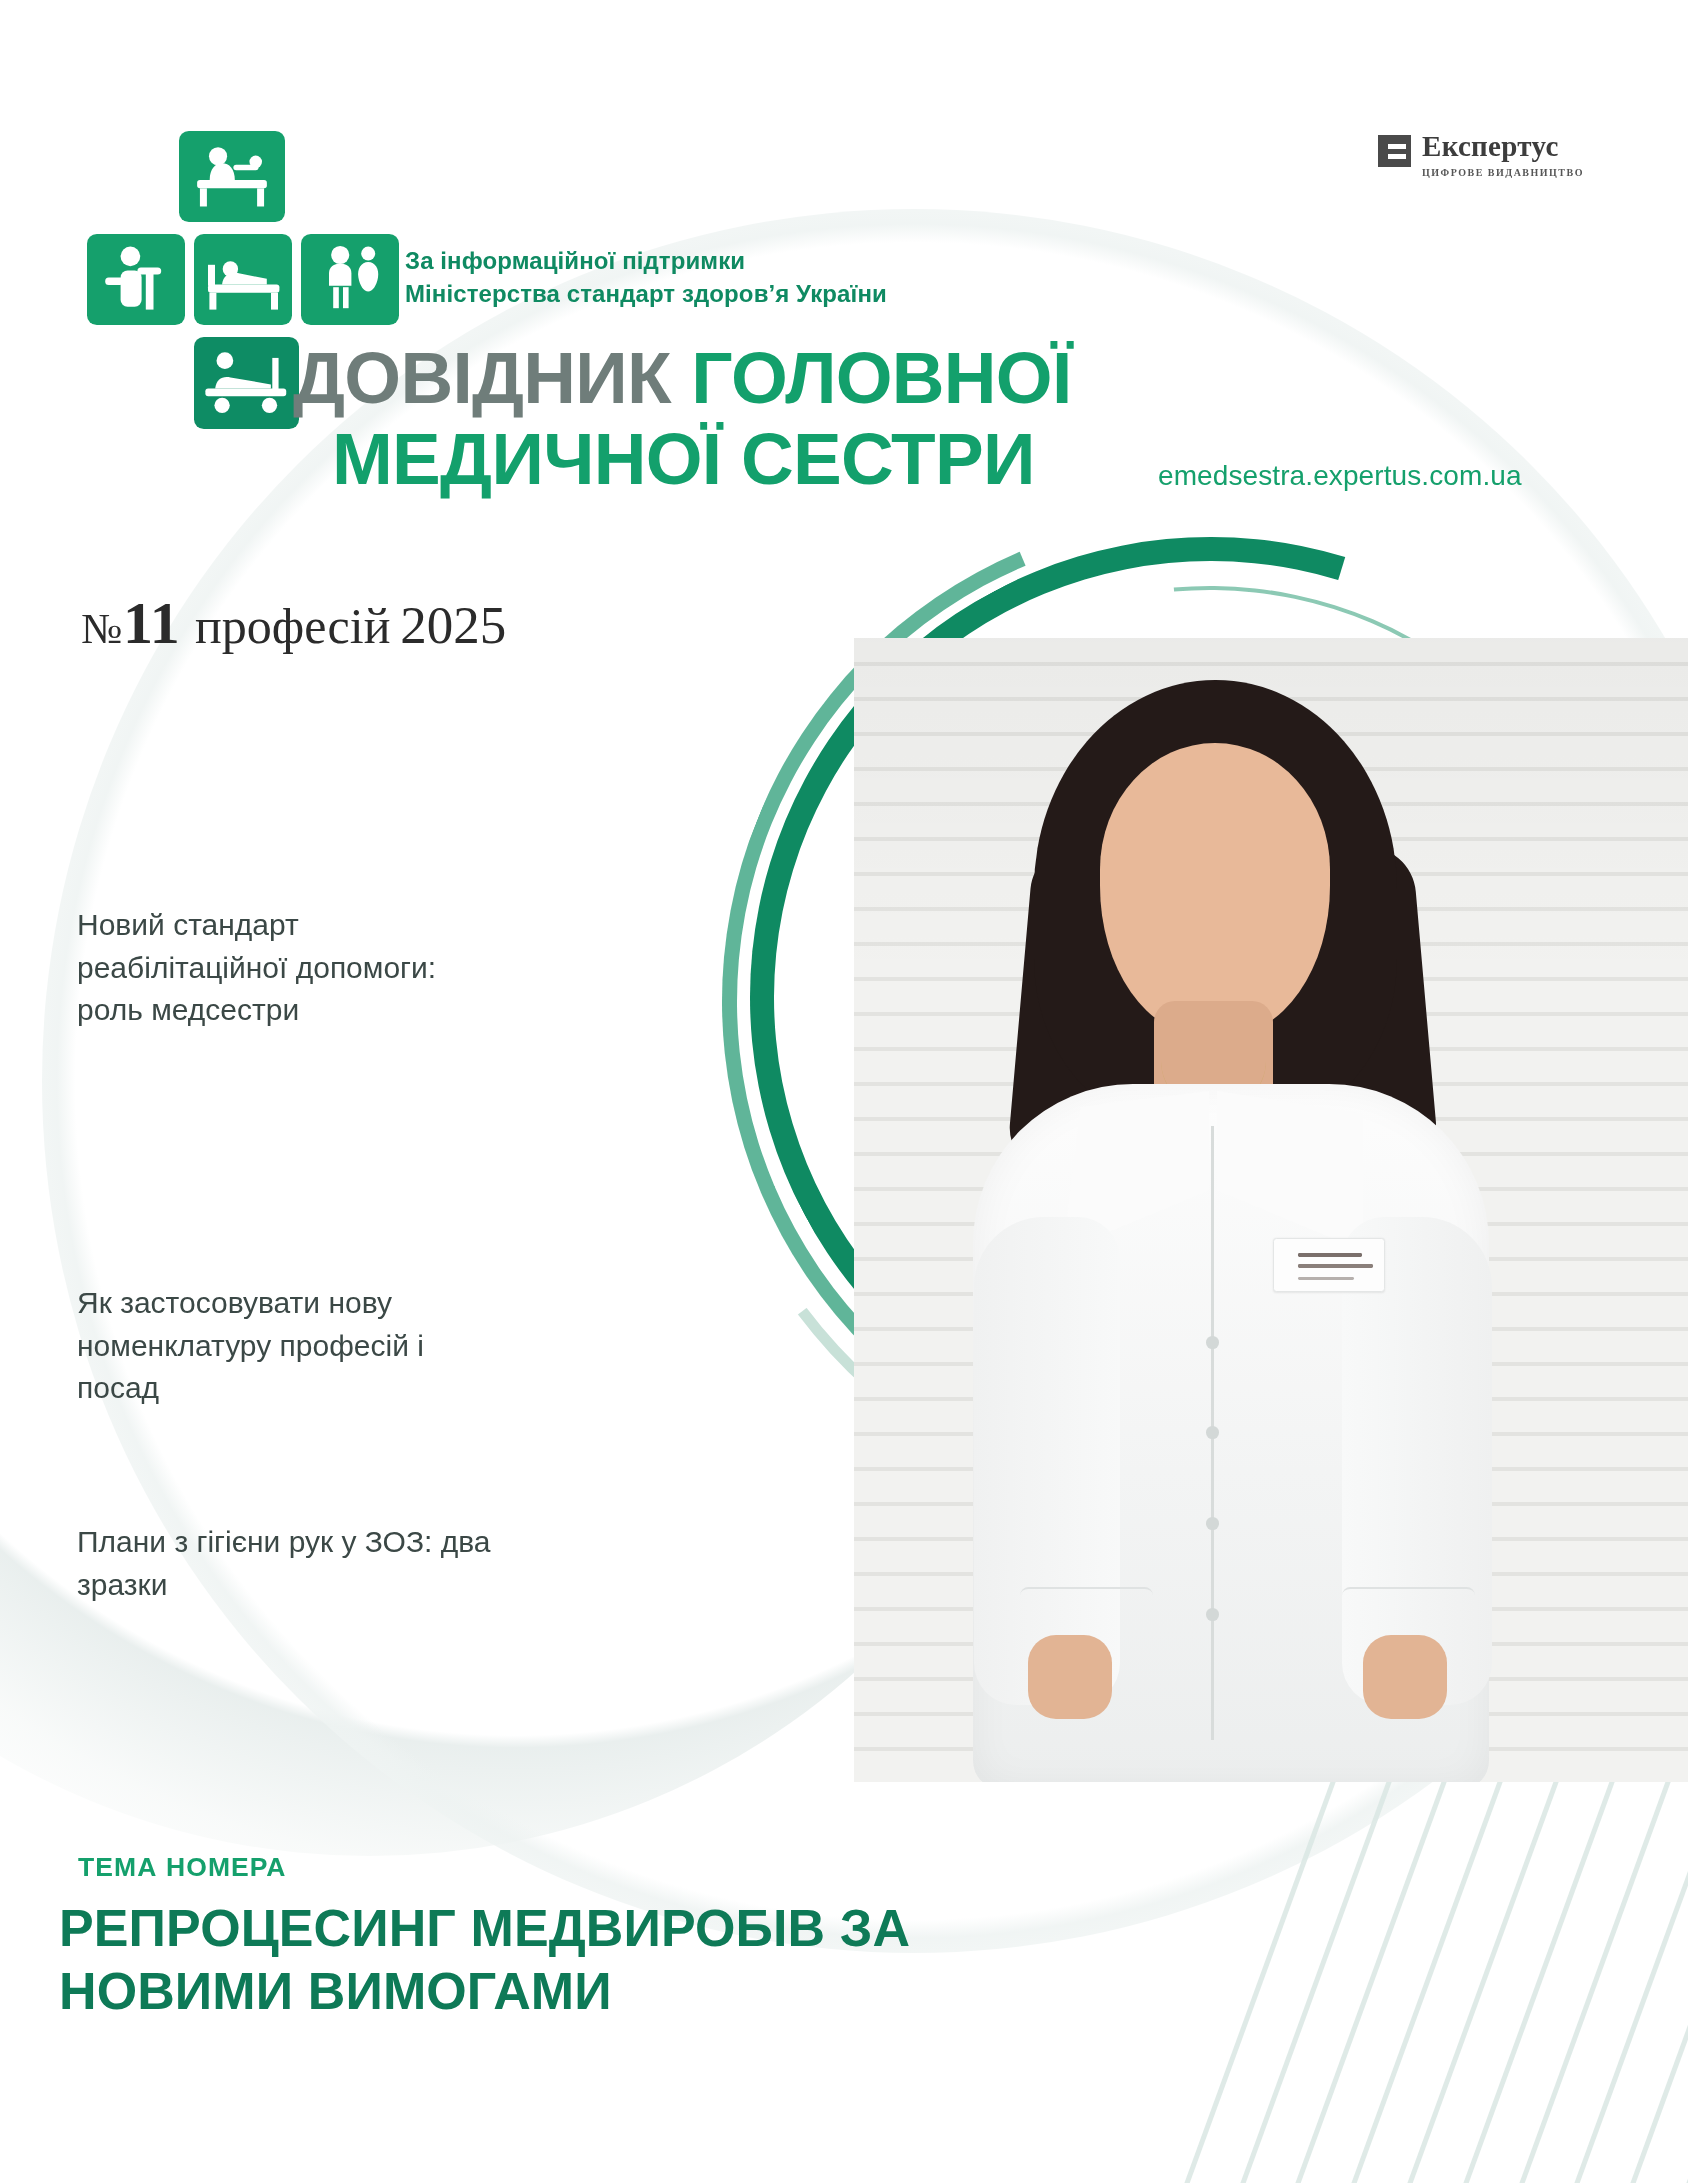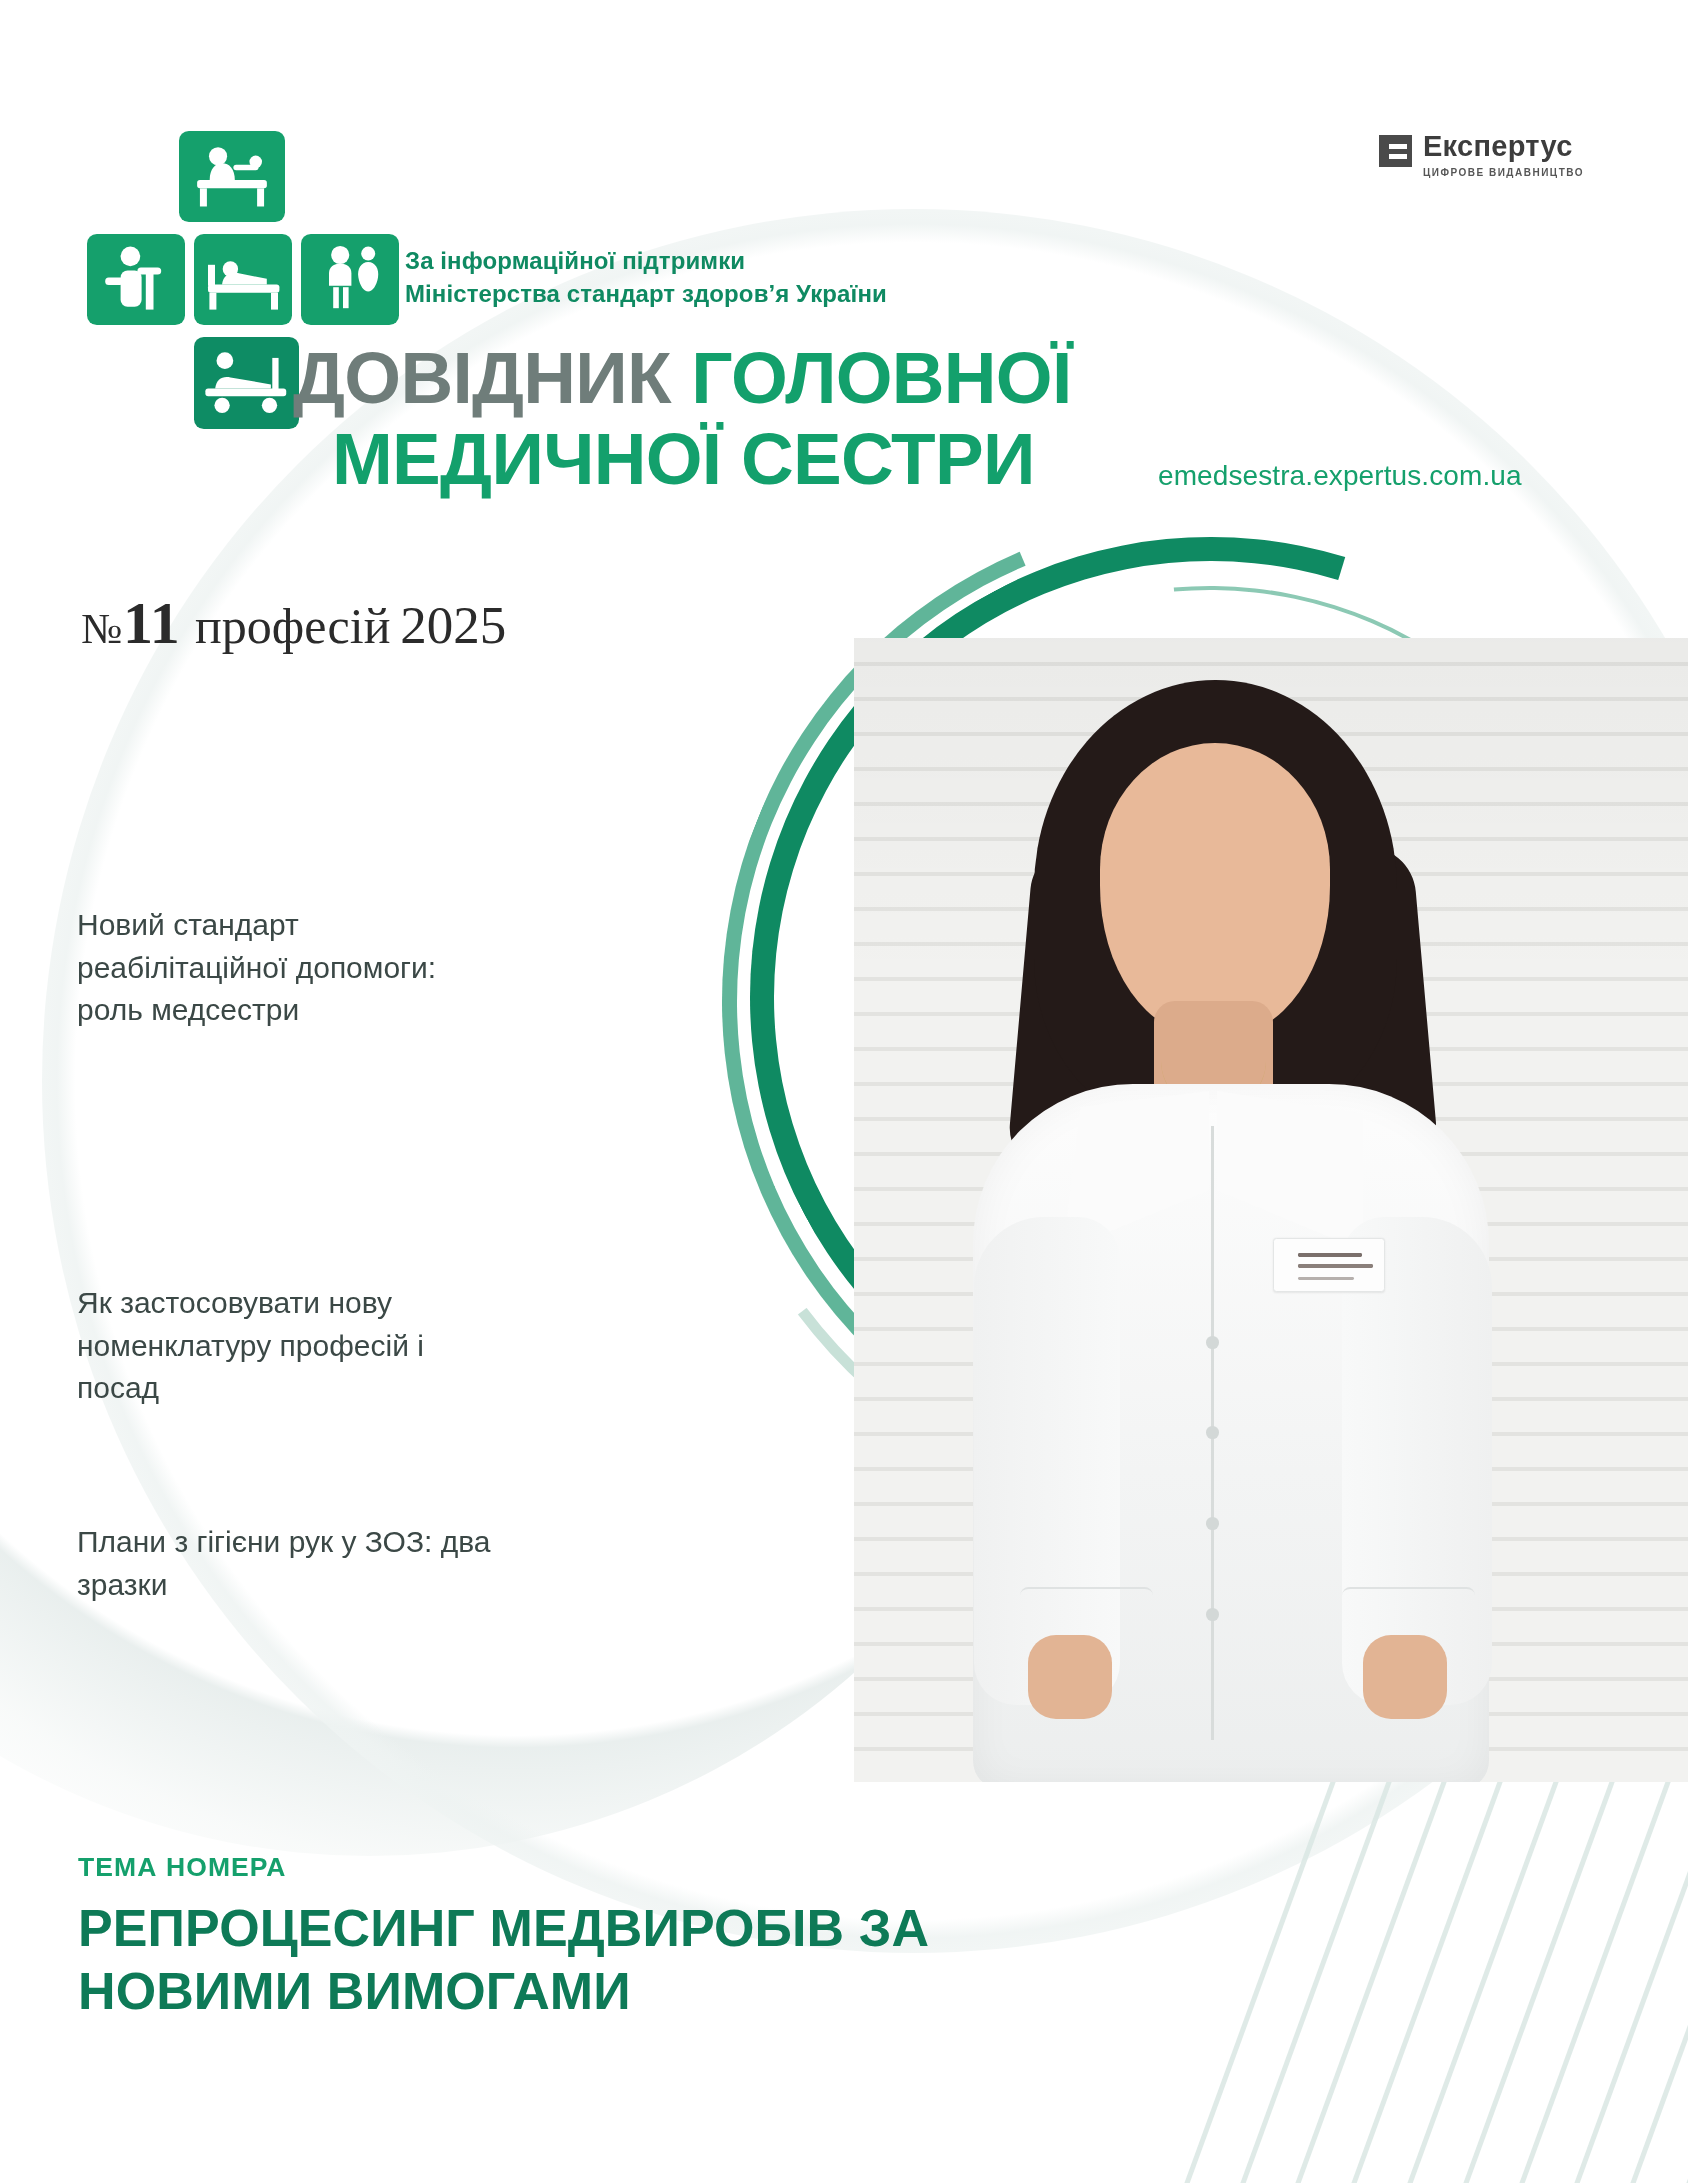--- a/index.html
+++ b/index.html
@@ -168,21 +168,21 @@
   }
   .pub-mark::before, .pub-mark::after {
     content: "";
     position: absolute;
     left: 9.8px;
     width: 18px; height: 4.9px;
     background: #ffffff;
   }
   .pub-mark::before { top: 9px; }
   .pub-mark::after  { top: 19px; }
-  .pub-text { line-height: 1.1; }
+  .pub-text { line-height: 1.1; font-family: Liberation Serif, serif; }
   .pub-name {
     font-size: 29px;
     font-weight: bold;
     color: #3d3d3d;
     letter-spacing: 0.3px;
   }
   .pub-sub {
     margin-top: 4.2px;
     font-size: 10px;
     color: #565656;
@@ -220,21 +220,21 @@
   .theme-label {
     position: absolute;
     left: 78px; top: 1852px;
     color: #15a06c;
     font-size: 26.5px;
     font-weight: bold;
     letter-spacing: 1.1px;
   }
   .theme-title {
     position: absolute;
-    left: 78px; top: 1897px;
+    left: 59px; top: 1897px;
     width: 942px;
     color: #0e7a57;
     font-size: 52px;
     font-weight: bold;
     line-height: 1.22;
     letter-spacing: 0.1px;
   }
 
   
   .photo-wrap {

